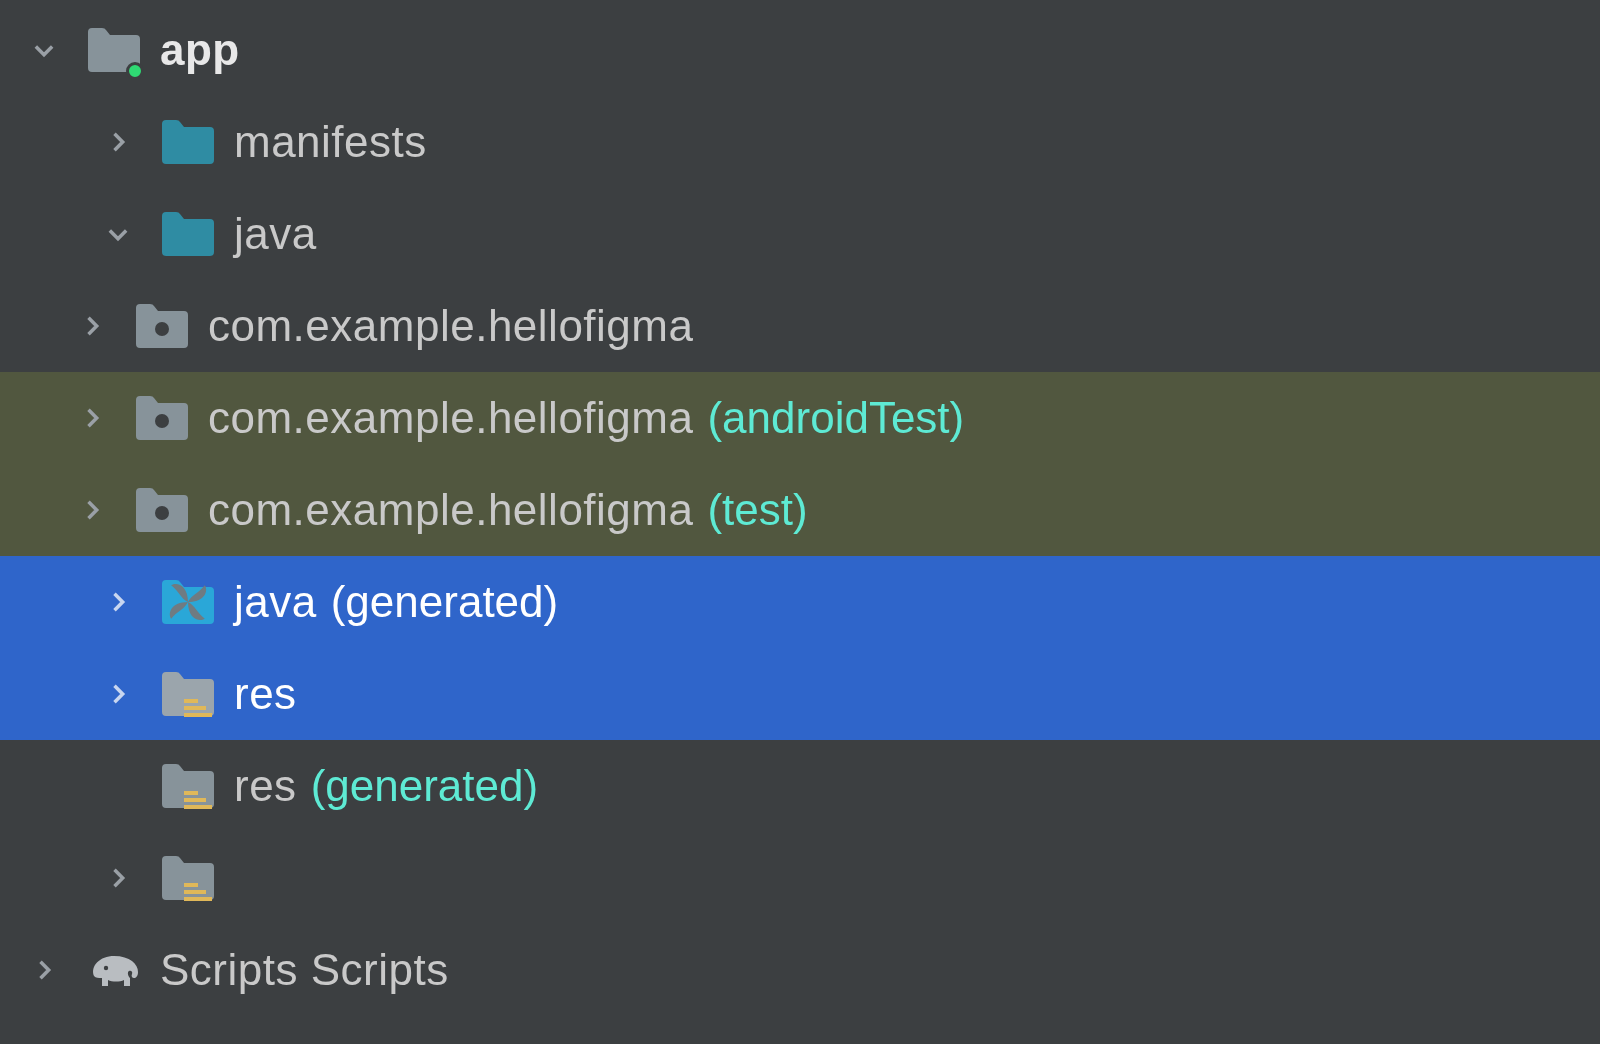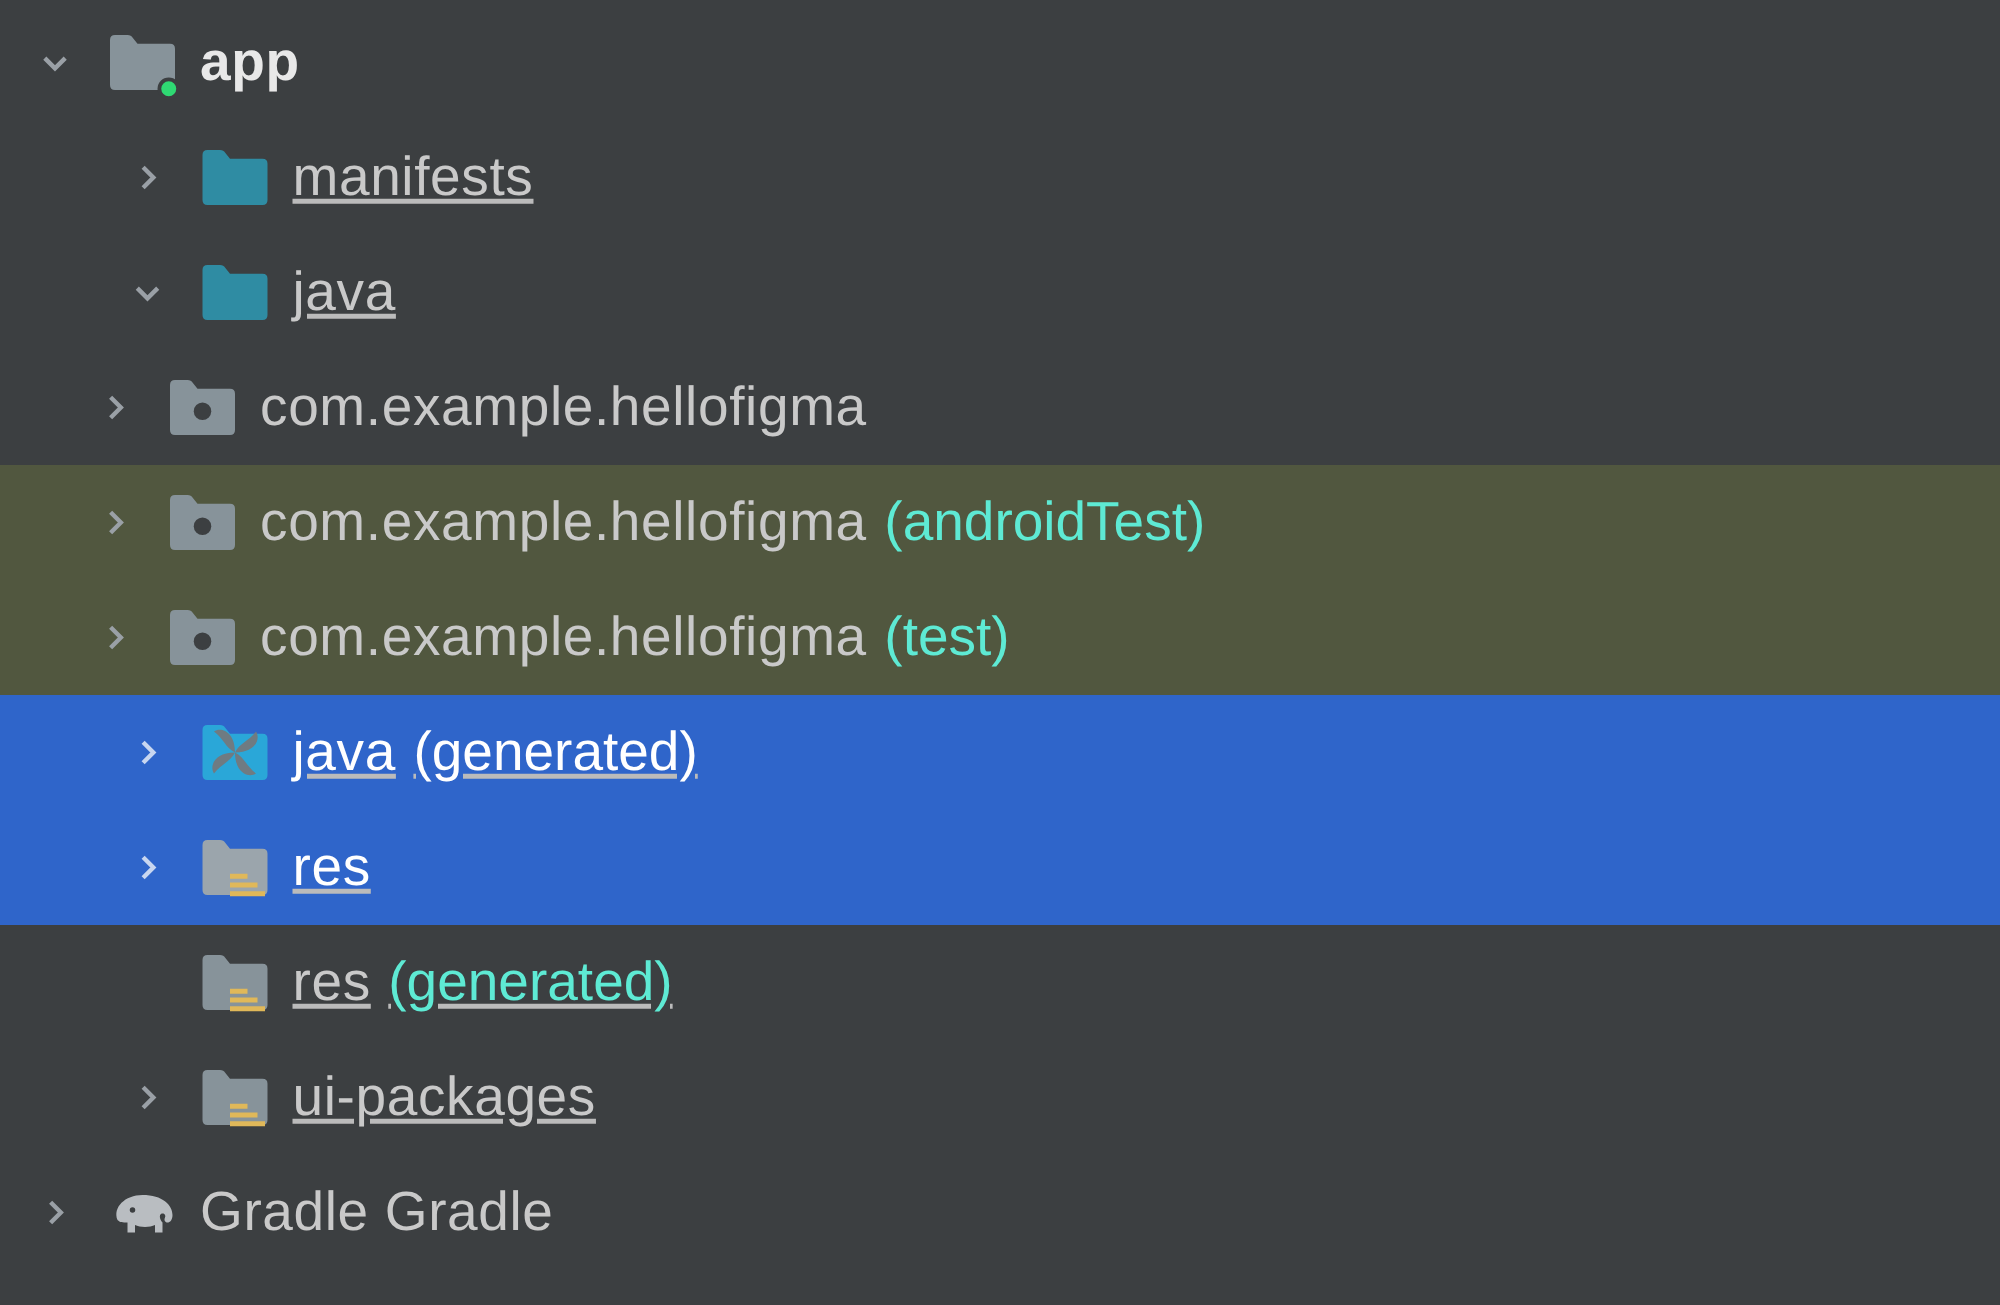--- a/index.html
+++ b/index.html
@@ -18,21 +18,21 @@
     height: 92px;
     white-space: nowrap;
   }
   .row.highlight-green { background: #51573f; }
   .row.highlight-blue  { background: #2f65ca; }
   .row.highlight-blue .label,
   .row.highlight-blue .suffix { color: #ffffff; }
   .row.highlight-blue .chev { color: #c8d6f0; }
 
   .indent-0 { padding-left: 26px; }
-  .indent-1 { padding-left: 100px; text-decoration: underline; }
+  .indent-1 { padding-left: 100px; }
   .indent-2 { padding-left: 74px; }
   .no-arrow .chev { visibility: hidden; }
 
   .chev {
     width: 36px;
     display: inline-flex;
     justify-content: center;
     color: #9aa0a6;
     margin-right: 24px;
     flex-shrink: 0;
@@ -265,30 +265,29 @@
     <span class="icon">
       <svg viewBox="0 0 56 56">
           <use href="#folder-shape" fill="#87939a"></use>
         </svg>
       <span class="folder-lines">
           <span></span>
           <span></span>
           <span></span>
         </span>
     </span>
-    <span class="label">ui-packages</span>
   </div>
 
   <div class="row indent-0">
     <span class="chev">
       <svg viewBox="0 0 24 24" fill="none" stroke="currentColor" stroke-width="3">
           <polyline points="9 5 16 12 9 19"></polyline>
         </svg>
     </span>
     <span class="icon">
       <svg viewBox="0 0 56 56">
           <use href="#elephant" fill="#b9bdc1"></use>
         </svg>
     </span>
-    <span class="label">Gradle Gradle</span>
+    <span class="label">Scripts Scripts</span>
   </div>
 
 </div>
 
 </body></html>

